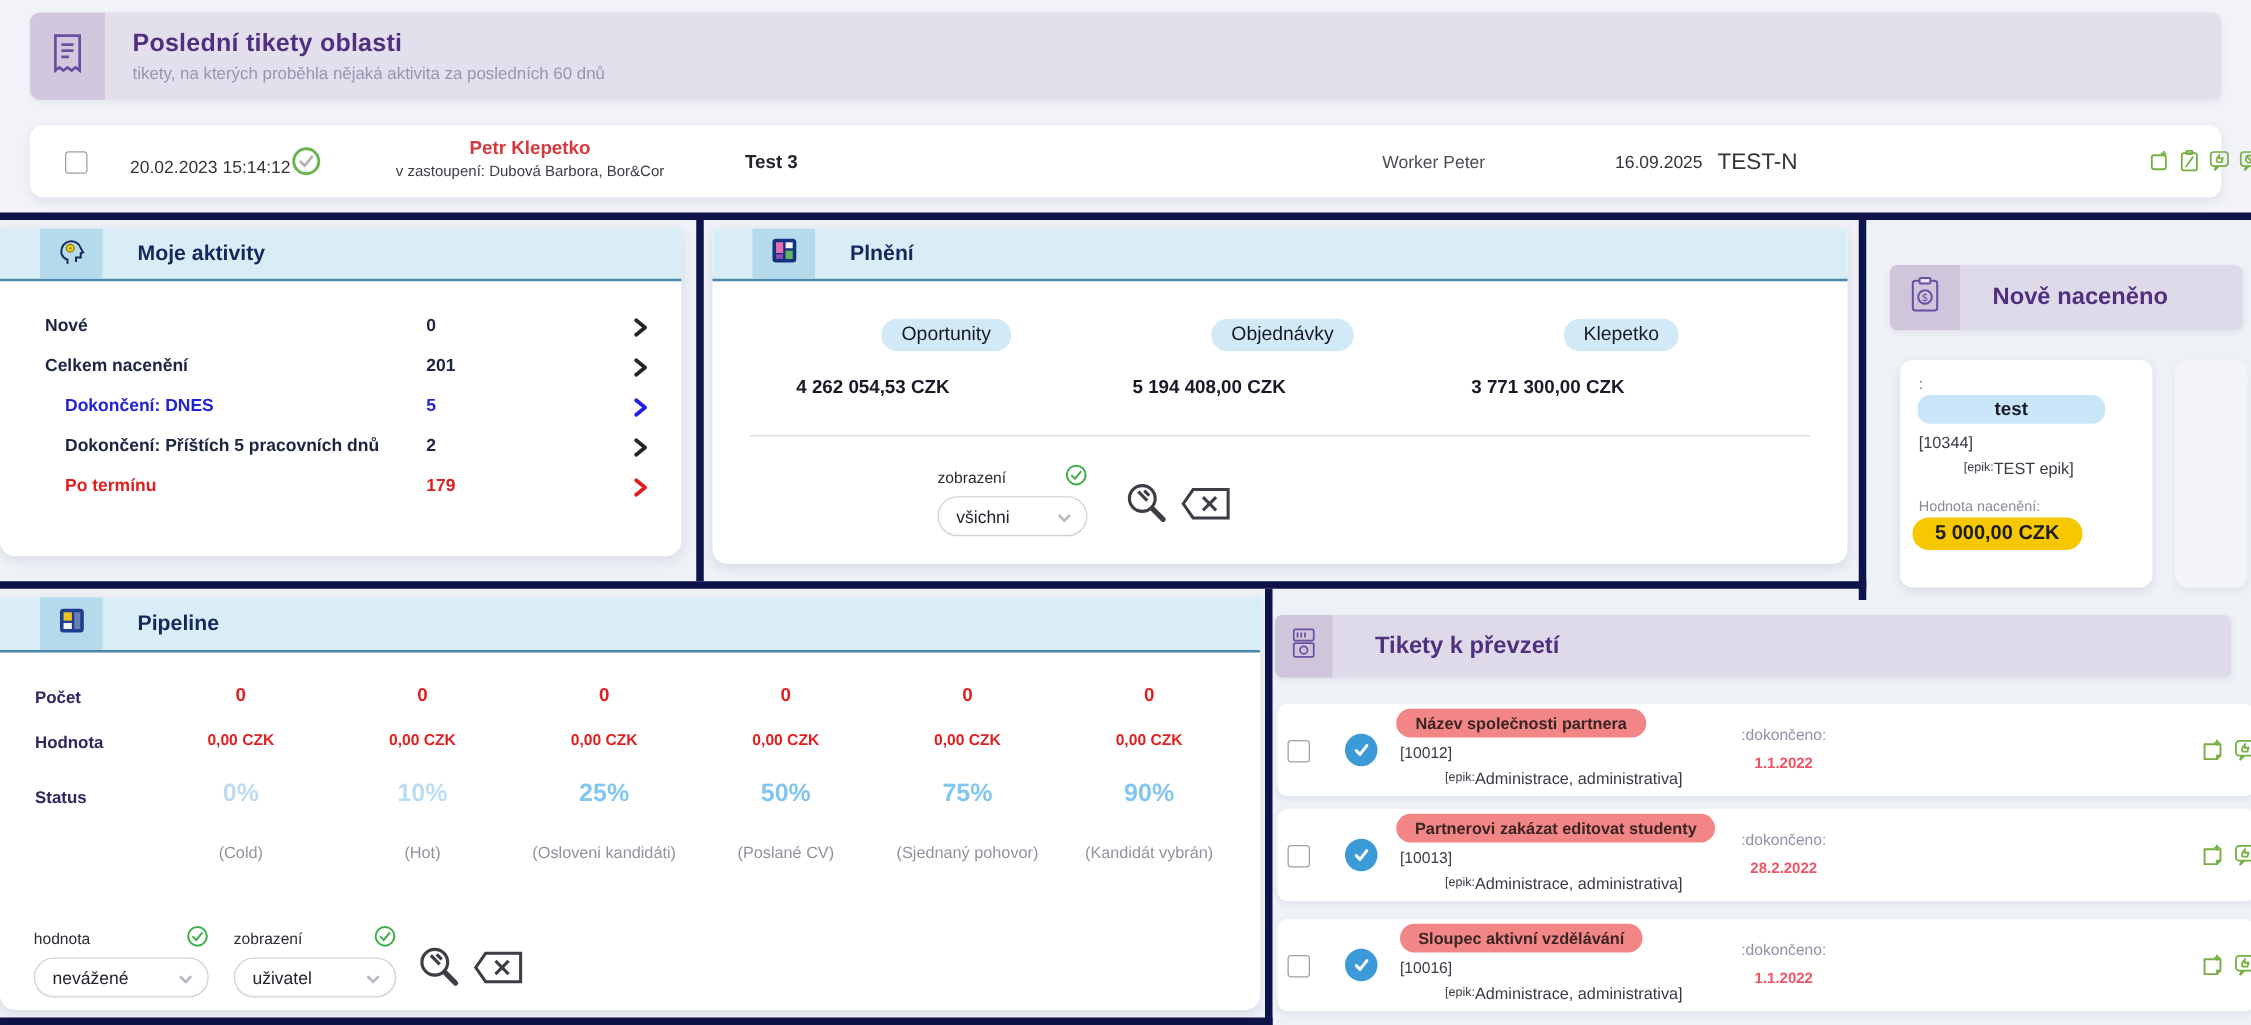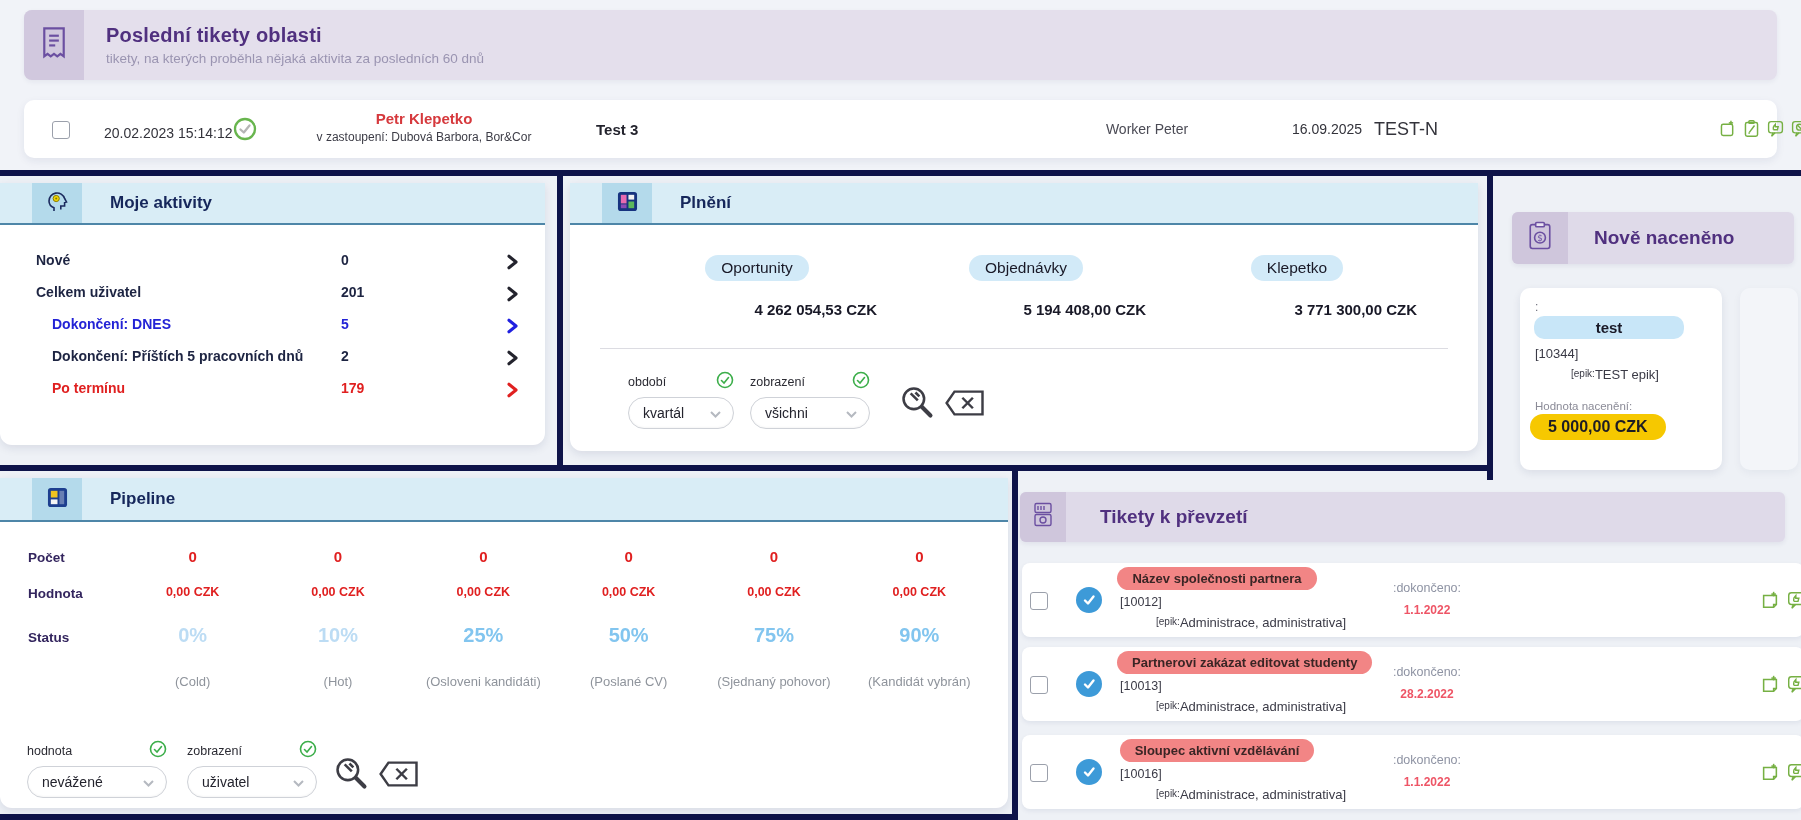--- a/index.html
+++ b/index.html
@@ -47,21 +47,21 @@
   .ma-row .val{position:absolute;left:341px;font-size:14px;font-weight:bold;color:#1d2442;}
   .ma-row .chev{position:absolute;left:506px;top:2px;color:#23232d;}
   .ma-row.blue .lab,.ma-row.blue .val{color:#2323d6;}
   .ma-row.blue .chev{color:#2020e0;}
   .ma-row.red .lab,.ma-row.red .val{color:#e02020;}
   .ma-row.red .chev{color:#e02020;}
   
   #pl-card{left:570px;top:183px;width:908px;height:268px;background:#fff;border-radius:0 0 12px 12px;box-shadow:0 3px 10px rgba(20,30,80,.10);}
   .pl-col{position:absolute;top:0;width:240px;text-align:center;}
   .pl-pill{display:inline-block;margin-top:72px;background:#d2eaf8;border-radius:14px;padding:4px 16px;font-size:15.5px;font-weight:normal;color:#191927;}
-  .pl-val{position:absolute;top:118px;width:240px;text-align:right;font-size:15px;font-weight:bold;color:#191927;}
+  .pl-val{position:absolute;top:118px;width:240px;text-align:left;font-size:15px;font-weight:bold;color:#191927;}
   #pl-divider{left:30px;top:165px;width:848px;height:1px;background:#dcdce2;}
   
   .filter-group{position:absolute;}
   .filter-group .fl{display:flex;justify-content:space-between;align-items:center;font-size:12.5px;color:#2b2b33;margin-bottom:5px;}
   .select{height:30px;border:1px solid #cfd2d8;border-radius:16px;background:#fff;display:flex;align-items:center;justify-content:space-between;padding:0 12px 0 14px;font-size:14px;color:#23232d;box-shadow:inset 0 -1px 2px rgba(0,0,0,.04);}
   
   #nn-head{left:1512px;top:212px;width:282px;height:52px;}
   #nn-head .iconbox{width:56px;}
   #nn-card{left:1520px;top:288px;width:202px;height:182px;background:#fff;border-radius:10px;box-shadow:0 3px 8px rgba(20,30,80,.09);}
   #nn-card .pref{position:absolute;left:15px;top:12px;font-size:12px;color:#6e6e7a;}
@@ -194,21 +194,21 @@
   </div>
 
   <div class="ma-row" style="top:69px;">
     <span class="lab">Nové</span>
     <span class="val">0</span>
     <span class="chev"><svg width="13" height="16" viewBox="0 0 14 18" fill="none">
           <polyline points="3,2.5 11,9 3,15.5" stroke="currentColor" stroke-width="3.4" stroke-linecap="round" stroke-linejoin="round"></polyline>
         </svg></span>
   </div>
   <div class="ma-row" style="top:101px;">
-    <span class="lab">Celkem uživatel</span>
+    <span class="lab">Celkem nacenění</span>
     <span class="val">201</span>
     <span class="chev"><svg width="13" height="16" viewBox="0 0 14 18" fill="none">
           <polyline points="3,2.5 11,9 3,15.5" stroke="currentColor" stroke-width="3.4" stroke-linecap="round" stroke-linejoin="round"></polyline>
         </svg></span>
   </div>
   <div class="ma-row ind blue" style="top:133px;">
     <span class="lab">Dokončení: DNES</span>
     <span class="val">5</span>
     <span class="chev"><svg width="13" height="16" viewBox="0 0 14 18" fill="none">
           <polyline points="3,2.5 11,9 3,15.5" stroke="currentColor" stroke-width="3.4" stroke-linecap="round" stroke-linejoin="round"></polyline>
@@ -254,35 +254,20 @@
   </div>
   <div class="pl-col" style="left:607px;">
     <span class="pl-pill">Klepetko</span>
   </div>
   <div class="pl-val abs" style="left:67px;">4 262 054,53 CZK</div>
   <div class="pl-val abs" style="left:336px;">5 194 408,00 CZK</div>
   <div class="pl-val abs" style="left:607px;">3 771 300,00 CZK</div>
 
   <div class="abs" id="pl-divider"></div>
 
-  <div class="filter-group" style="left:58px;top:188px;width:106px;">
-    <div class="fl">
-      <span>období</span>
-      <span><svg width="18" height="18" viewBox="0 0 18 18" fill="none">
-            <circle cx="9" cy="9" r="7.5" stroke="#3cae4a" stroke-width="1.6"></circle>
-            <polyline points="5.5,9.5 8,12 12.5,6.5" stroke="#3cae4a" stroke-width="1.6" fill="none" stroke-linecap="round"></polyline>
-          </svg></span>
-    </div>
-    <div class="select">
-      <span>kvartál</span>
-      <span><svg width="11" height="7" viewBox="0 0 11 7" fill="none">
-            <polyline points="1,1 5.5,5.5 10,1" stroke="#b5b9c0" stroke-width="2"></polyline>
-          </svg></span>
-    </div>
-  </div>
   <div class="filter-group" style="left:180px;top:188px;width:120px;">
     <div class="fl">
       <span>zobrazení</span>
       <span><svg width="18" height="18" viewBox="0 0 18 18" fill="none">
             <circle cx="9" cy="9" r="7.5" stroke="#3cae4a" stroke-width="1.6"></circle>
             <polyline points="5.5,9.5 8,12 12.5,6.5" stroke="#3cae4a" stroke-width="1.6" fill="none" stroke-linecap="round"></polyline>
           </svg></span>
     </div>
     <div class="select">
       <span>všichni</span>

